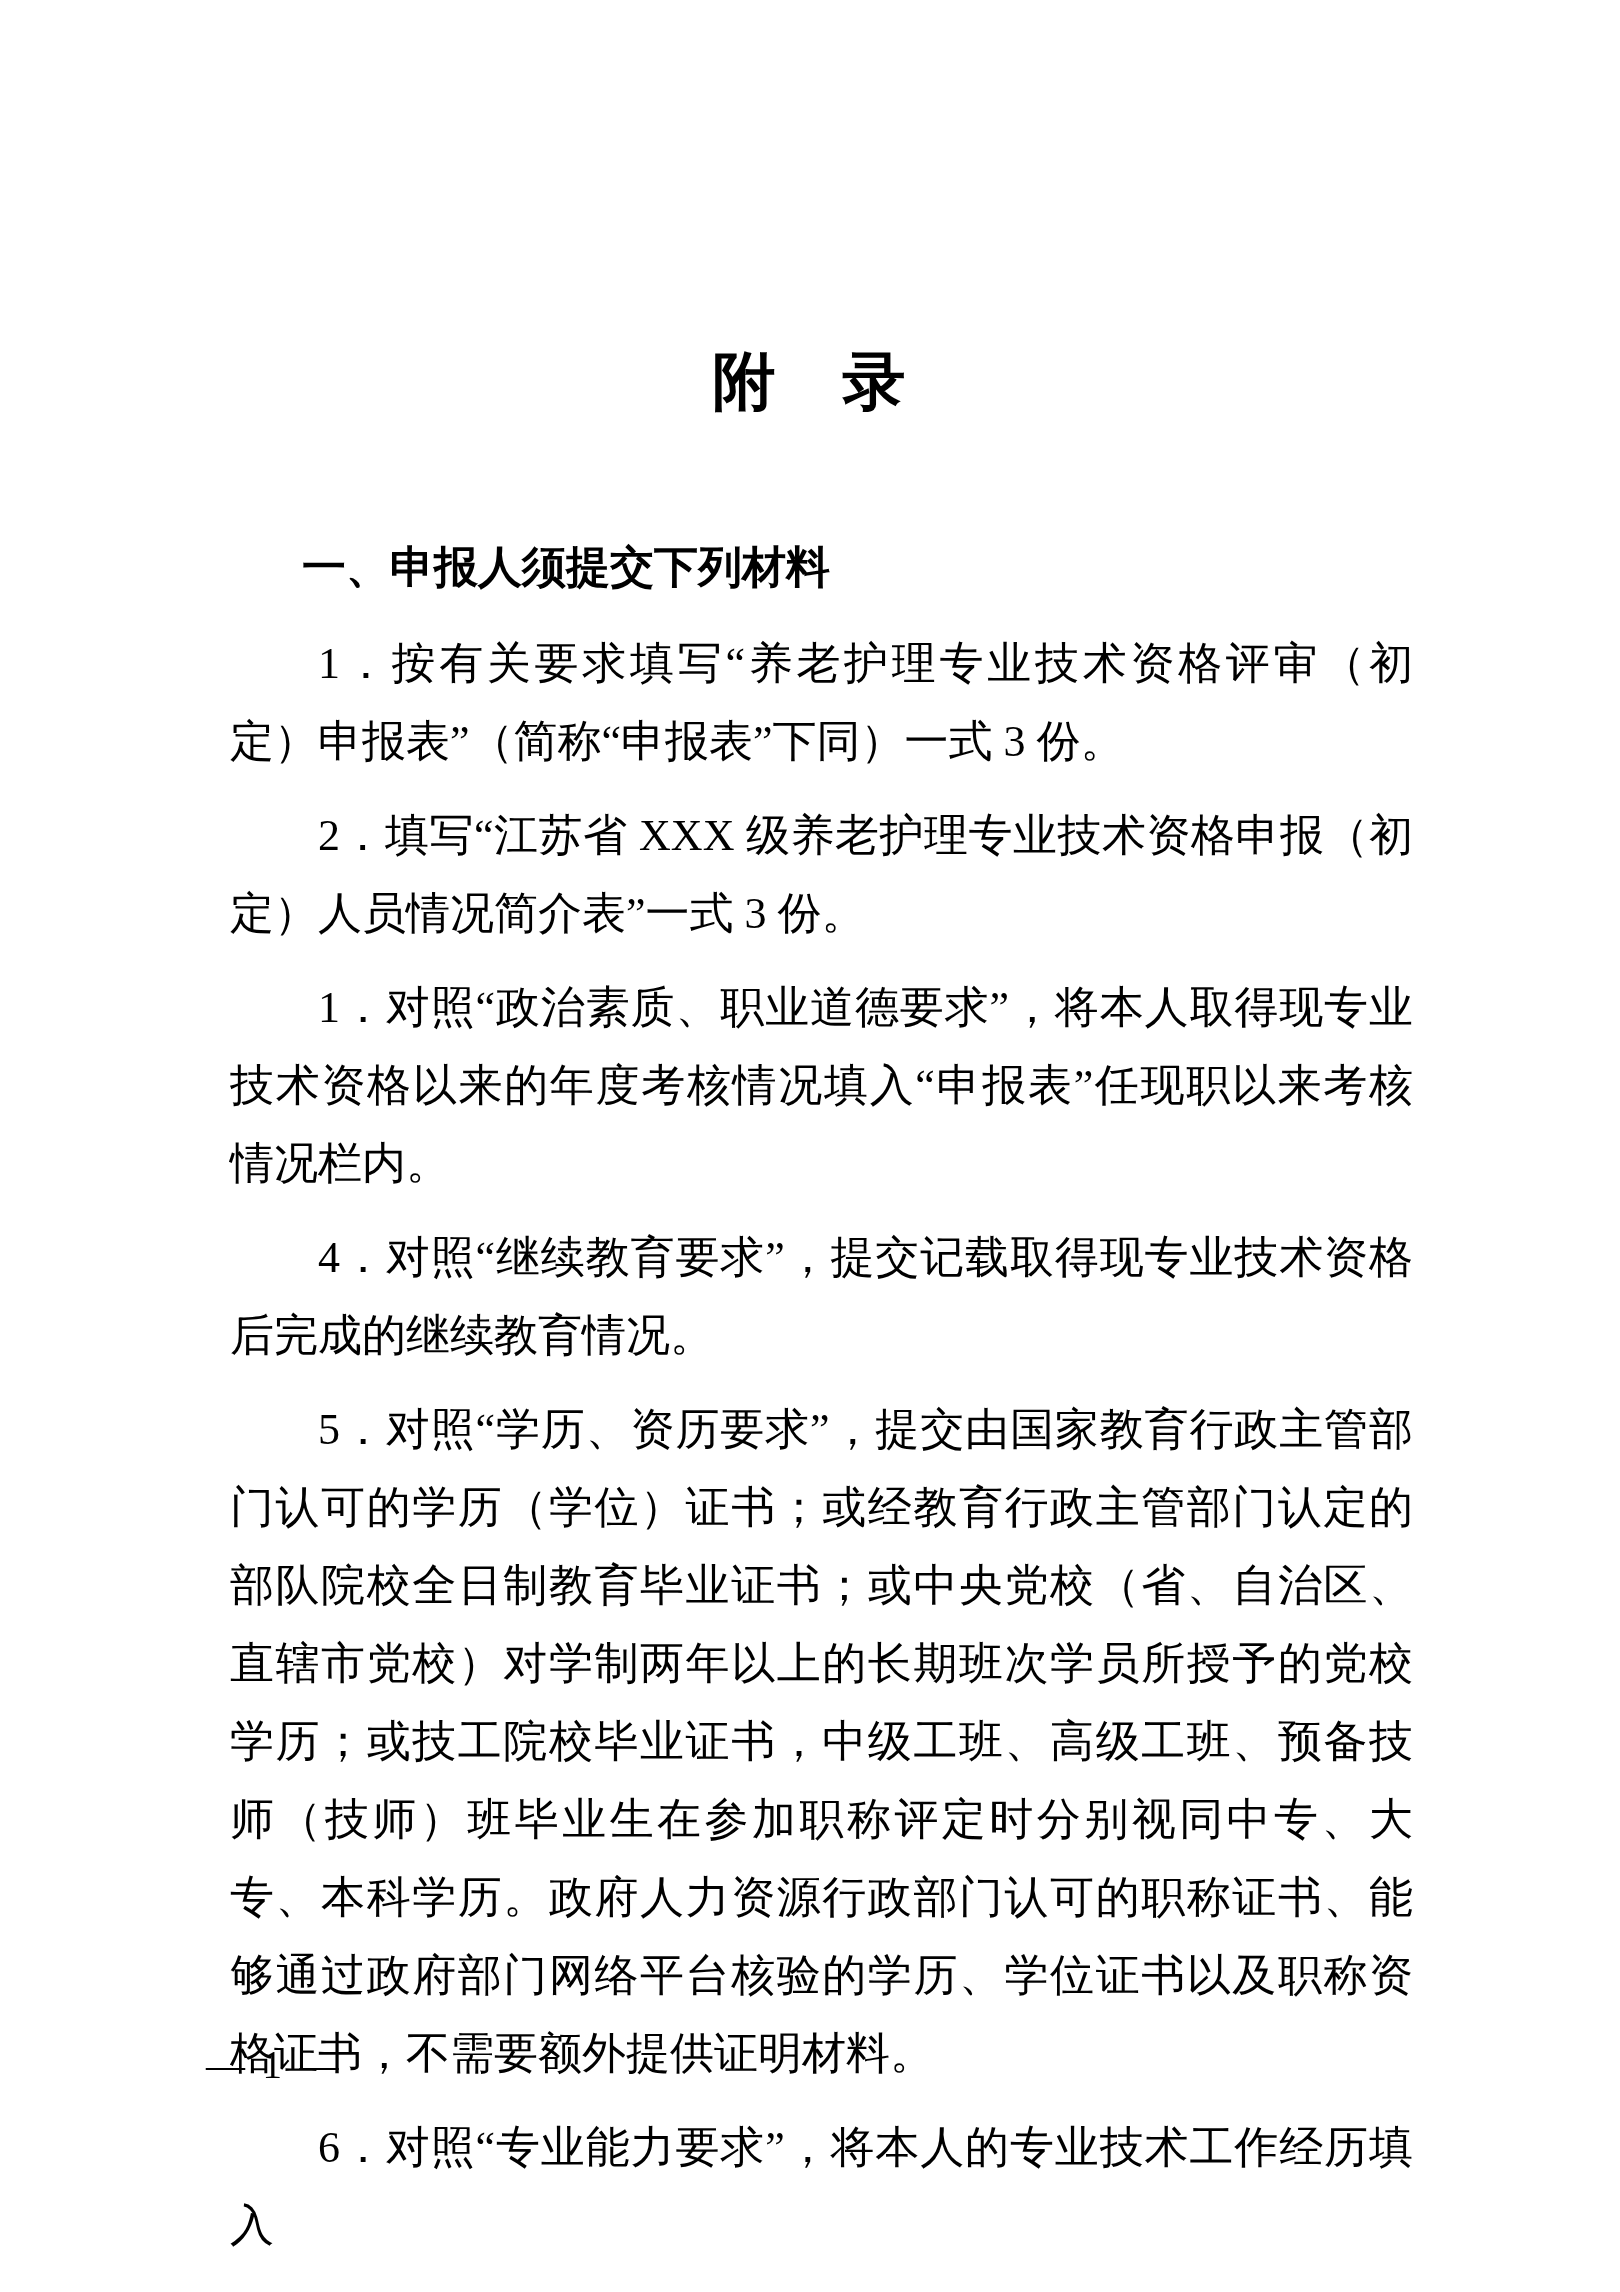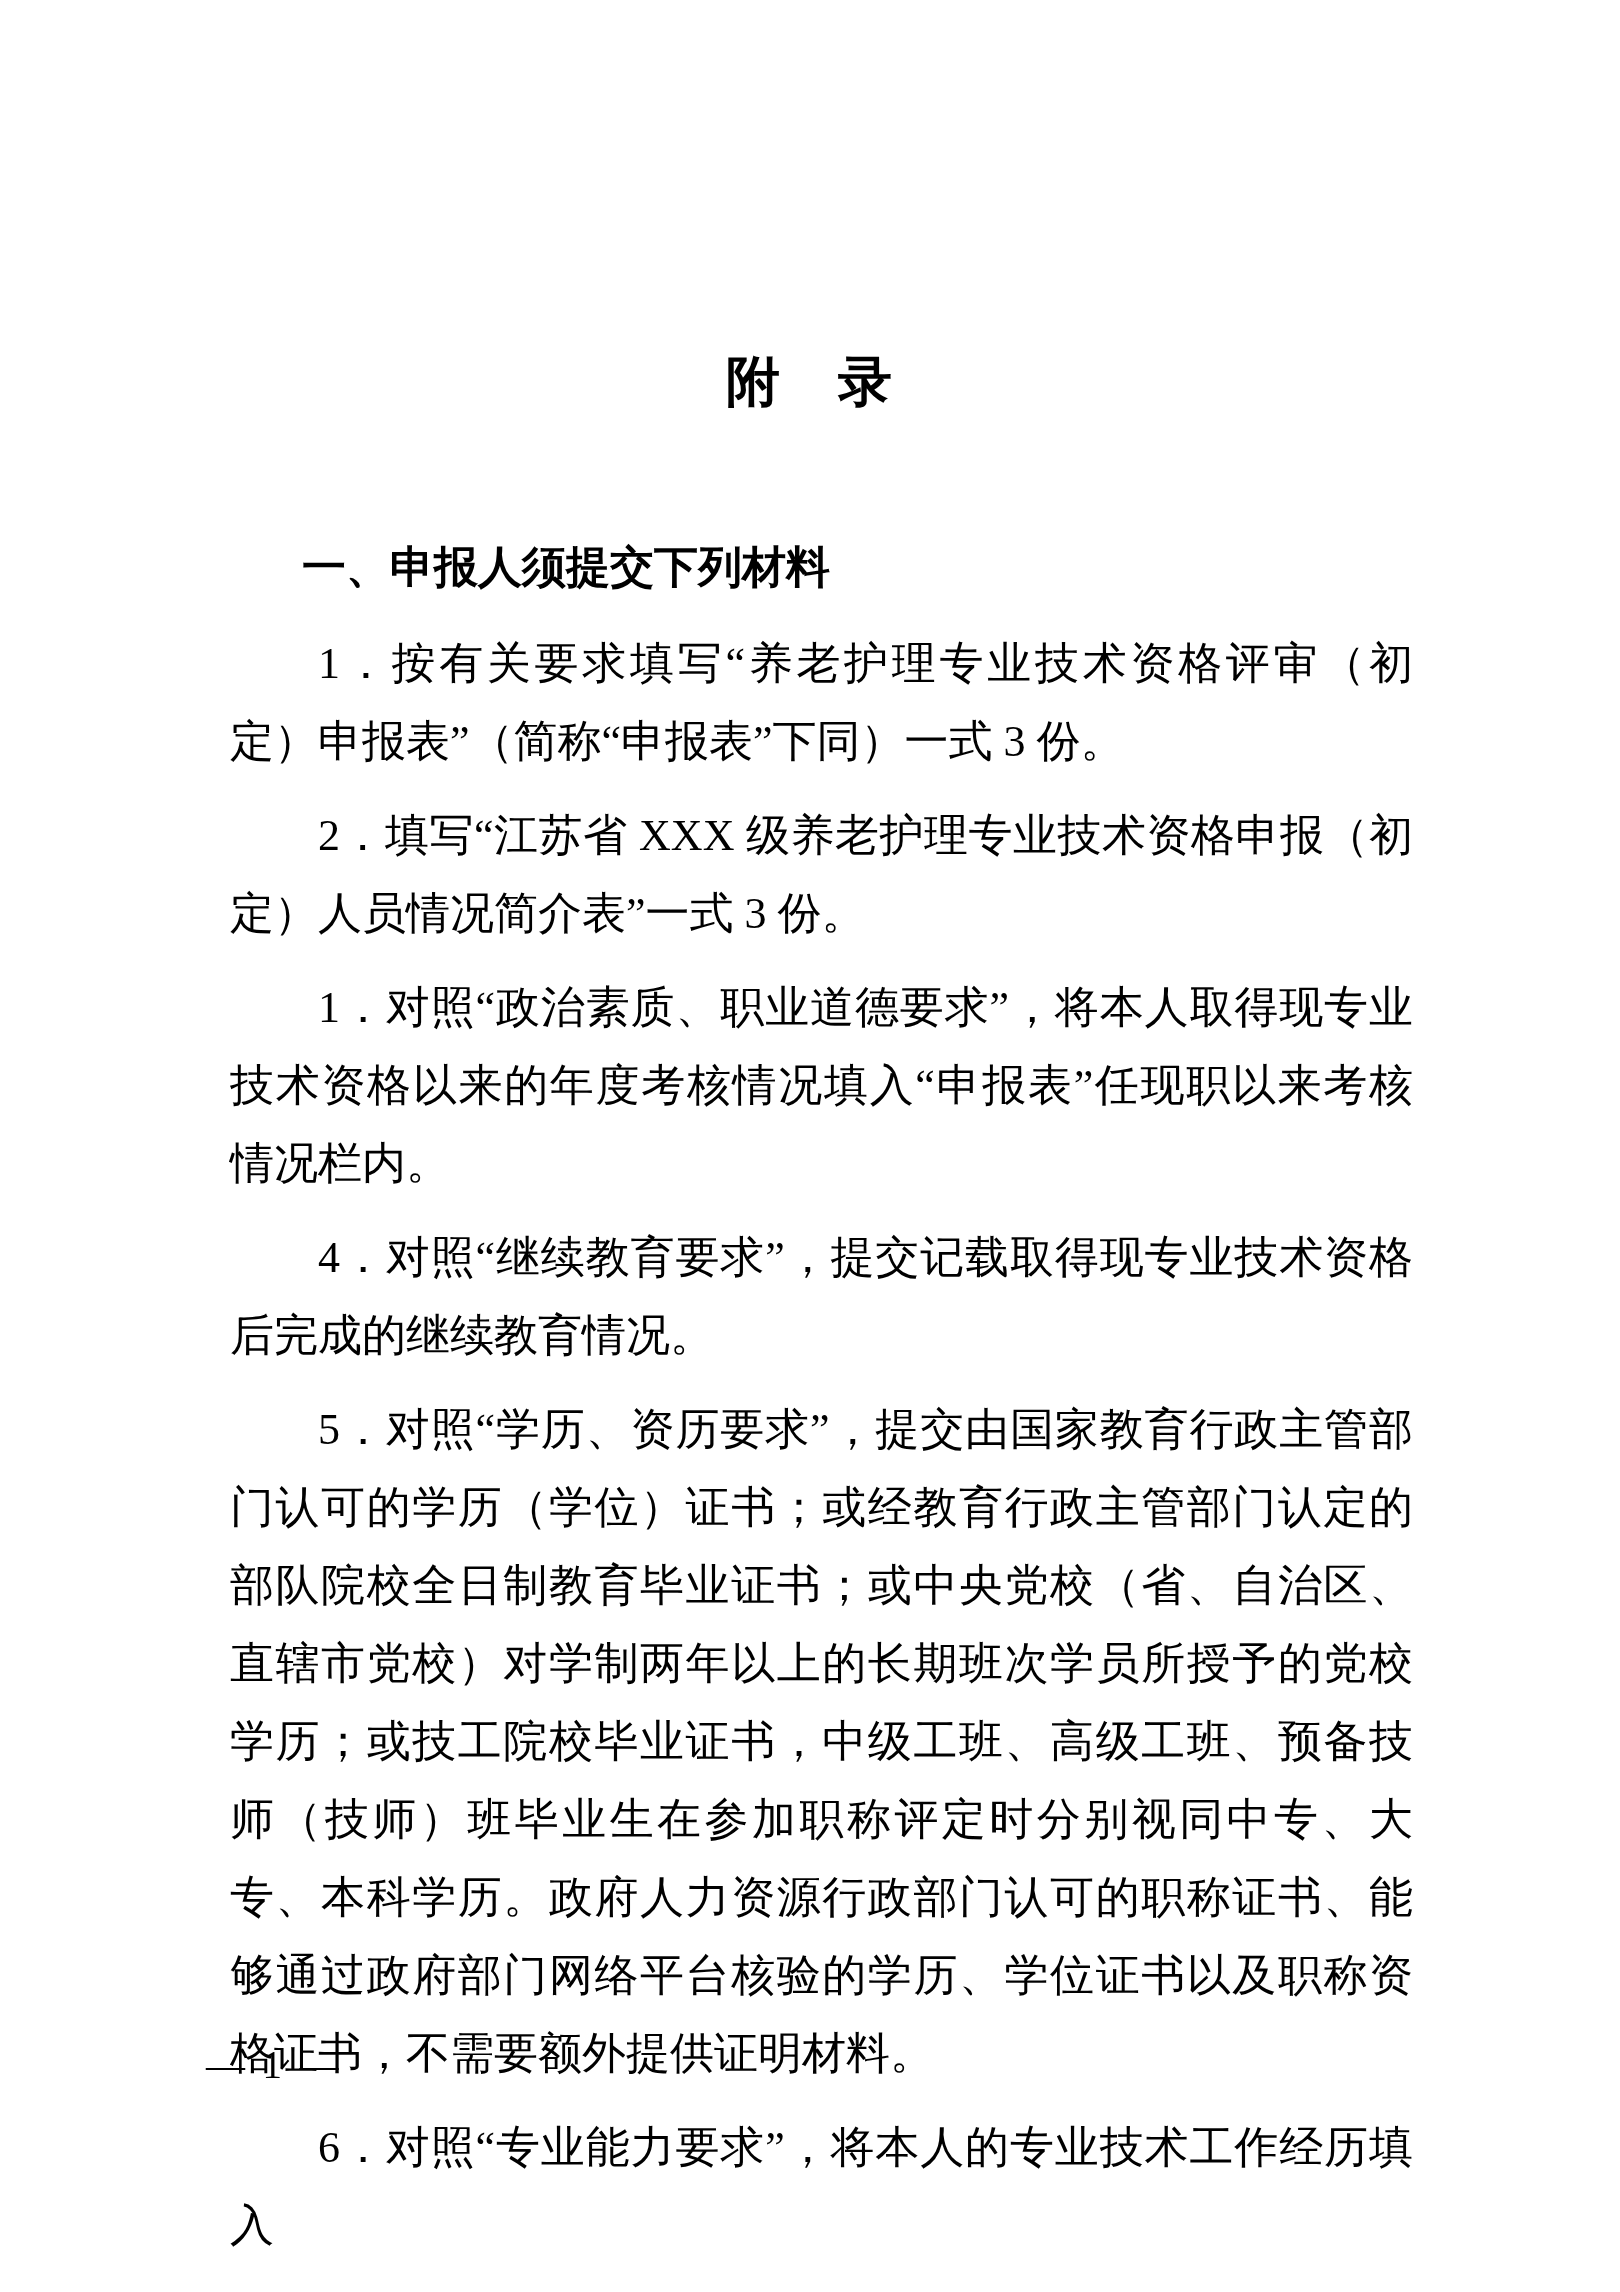--- a/index.html
+++ b/index.html
@@ -16,21 +16,21 @@
     font-family: "Liberation Serif", serif;
     color: #000000;
   }
   .doc-title {
     position: absolute;
     top: 345px;
     left: 0;
     width: 100%;
     text-align: center;
     font-family: "Liberation Serif", serif;
-    font-size: 54px;
+    font-size: 63px;
     font-weight: bold;
     line-height: 74px;
     letter-spacing: 2px;
     color: #000000;
   }
   .content {
     position: absolute;
     left: 214px;
     top: 531px;
     width: 1215px;

